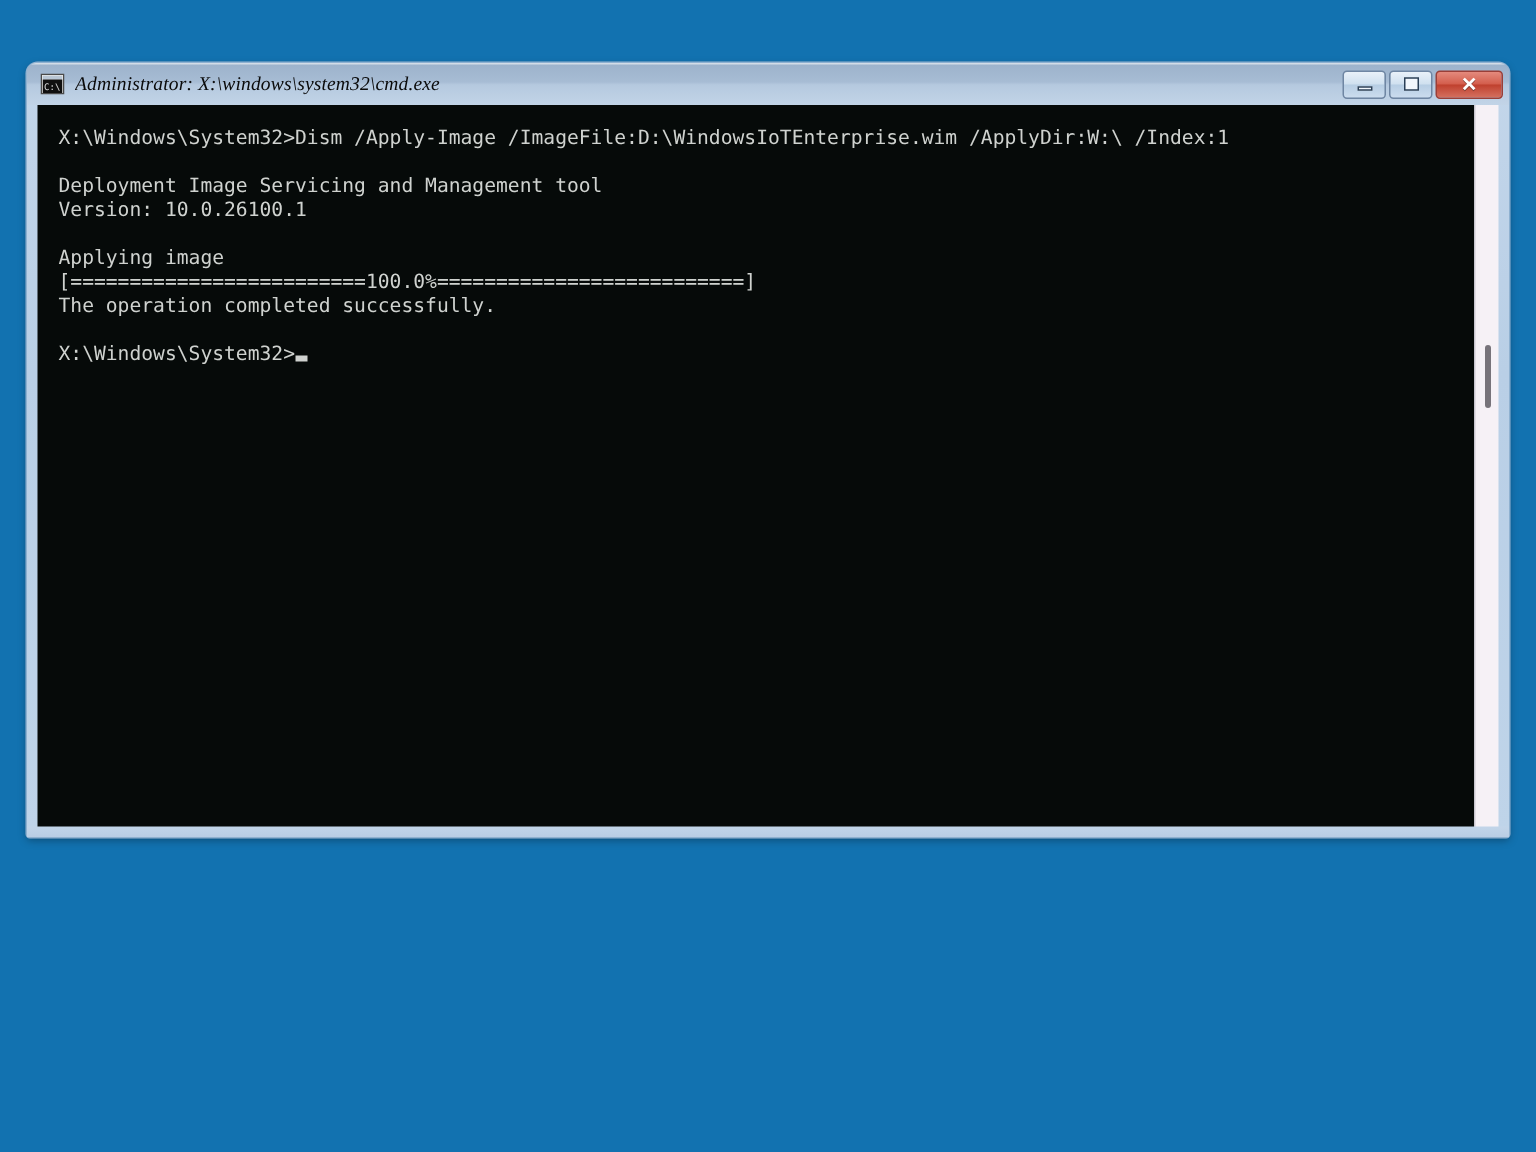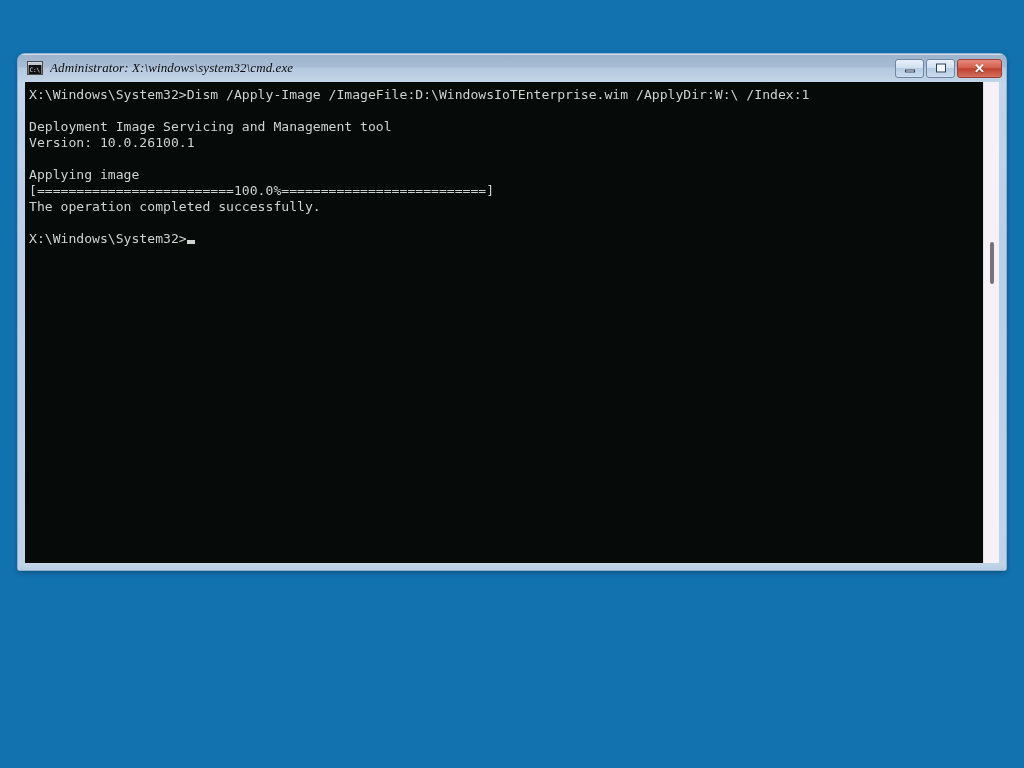--- a/index.html
+++ b/index.html
@@ -20,21 +20,21 @@
   #desktop {
     position: absolute;
     inset: 0;
     background: #1272b0;
   }
 
   
   #cmd-window {
     position: absolute;
     left: 18px;
-    top: 54px;
+    top: 42px;
     width: 988px;
     height: 516px;
     border-radius: 7px 7px 2px 2px;
     background: linear-gradient(to bottom, #c3d6ea 0%, #b9cfe6 40%, #bfd4e9 100%);
     box-shadow: 0 0 0 1px rgba(92,140,186,0.9), 0 2px 6px rgba(0,0,0,0.35);
     box-sizing: border-box;
     padding: 0;
   }
   
   #cmd-window::before {
@@ -162,21 +162,21 @@
     padding: 5px 0 0 2px;
     box-sizing: border-box;
   }
 
   #console-text {
     font-family: "DejaVu Sans Mono", "Liberation Mono", monospace;
     font-size: 13.1px;
     line-height: 16px;
     color: #cfd2cf;
     white-space: pre;
-    margin: 0;
+    margin: 10px;
     padding: 0 0 0 2px;
     letter-spacing: 0px;
   }
   .cursor {
     display: inline-block;
     width: 8px;
     height: 4px;
     background: #cfd2cf;
     vertical-align: baseline;
     position: relative;

